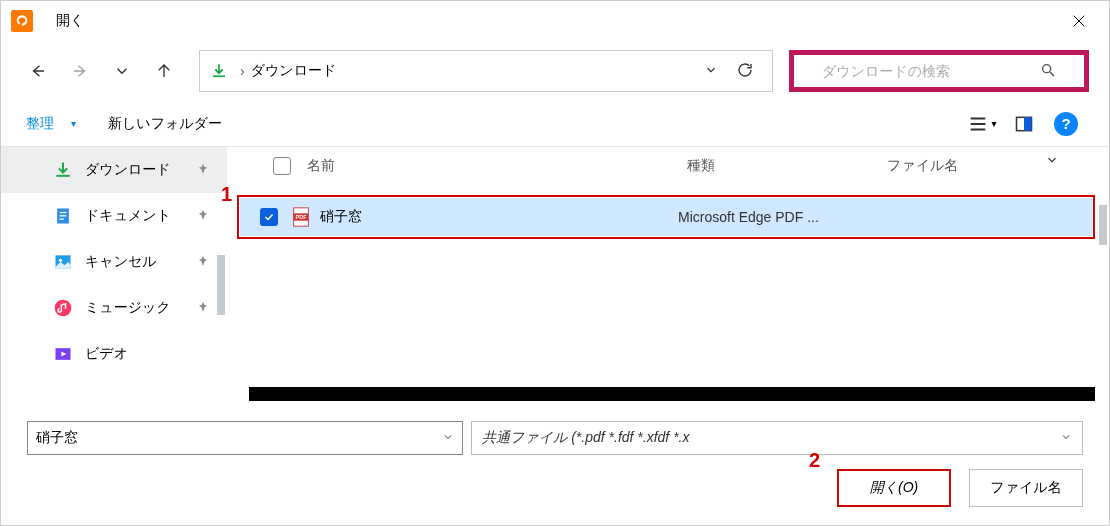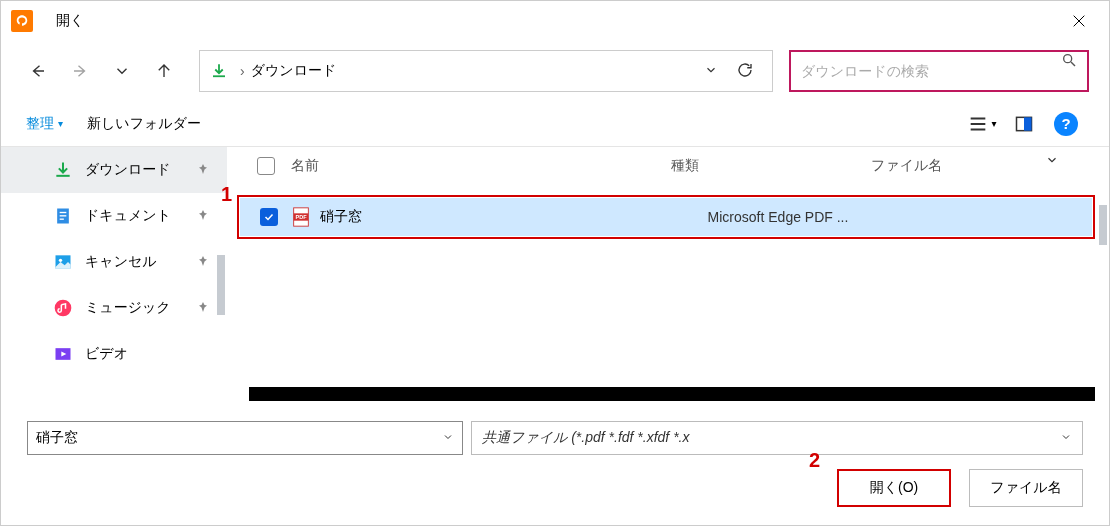--- a/index.html
+++ b/index.html
@@ -14,66 +14,66 @@
   .navbtn { width: 34px; height: 34px; display: flex; align-items: center; justify-content: center; cursor: default; color: #555; }
   .navbtn svg { width: 18px; height: 18px; stroke: #333; stroke-width: 1.8; fill: none; }
   .breadcrumb { flex: 1; height: 42px; border: 1px solid #ccc; display: flex; align-items: center; padding: 0 10px; margin-left: 10px; margin-right: 8px; }
   .breadcrumb .dlicon { color: #1ba94c; margin-right: 6px; display: flex; }
   .breadcrumb .dlicon svg { width: 18px; height: 18px; }
   .breadcrumb .sep { color: #666; margin: 0 6px; }
   .breadcrumb .path { flex: 1; }
   .breadcrumb .drop { width: 34px; text-align: center; color: #333; }
   .breadcrumb .refresh { width: 34px; text-align: center; cursor: pointer; }
   .breadcrumb .refresh svg { width: 18px; height: 18px; stroke: #333; stroke-width: 1.8; fill: none; }
-  .searchbox { width: 300px; height: 42px; border: 2px solid #be185d; display: flex; padding: 0 10px; }
+  .searchbox { width: 300px; height: 42px; border: 5px solid #be185d; display: flex; align-items: center; padding: 0 28px; }
   .searchbox input { flex: 1; border: none; outline: none; font-size: 14px; color: #333; }
   .searchbox input::placeholder { color: #aaa; }
   .searchbox .sicon svg { width: 16px; height: 16px; stroke: #555; stroke-width: 2; fill: none; }
   .toolbar { height: 46px; display: flex; align-items: center; padding: 0 25px; border-bottom: 1px solid #e5e5e5; }
-  .toolbar .org { color: #068bdc; cursor: pointer; display: flex; align-items: center; gap: 4px; justify-content: space-between; }
-  .toolbar .new { margin-left: 24px; cursor: pointer; }
+  .toolbar .org { color: #068bdc; cursor: pointer; display: flex; align-items: center; gap: 17px; justify-content: space-between; }
+  .toolbar .new { margin-left: 32px; cursor: pointer; }
   .toolbar .spacer { flex: 1; }
   .toolbar .rbtn { width: 36px; height: 36px; display: flex; align-items: center; justify-content: center; margin-left: 6px; cursor: pointer; }
   .toolbar .help { width: 24px; height: 24px; border-radius: 50%; background: #0a84ff; color: #fff; display: flex; align-items: center; justify-content: center; font-size: 15px; font-weight: bold; }
   .body { flex: 1; display: flex; min-height: 0; }
   .sidebar { width: 226px; overflow: hidden; position: relative; }
   .sidebar-item { height: 46px; display: flex; align-items: center; padding-left: 50px; cursor: pointer; position: relative; }
   .sidebar-item.active { background: #eceef0; }
   .sidebar-item .icon { width: 24px; height: 24px; margin-right: 10px; display: flex; align-items: center; justify-content: center; }
   .sidebar-item .pin { position: absolute; right: 18px; color: #888; }
   .sidebar-item .pin svg { width: 12px; height: 12px; fill: #888; }
   .sb-scroll { position: absolute; right: 2px; top: 108px; width: 8px; height: 60px; background: #c6cbd1; border-radius: 0; }
   .filearea { flex: 1; min-width: 0; display: flex; flex-direction: column; position: relative; }
-  .columns { height: 38px; display: flex; align-items: center; color: #555; padding-left: 30px; position: relative; }
+  .columns { height: 38px; display: flex; align-items: center; color: #555; padding-left: 46px; position: relative; }
   .columns .chk { width: 18px; height: 18px; border: 1.5px solid #888; border-radius: 3px; margin-right: 16px; }
   .columns .c-name { width: 380px; }
   .columns .c-type { width: 200px; }
   .columns .c-date { flex: 1; position: relative; }
   .columns .sort { position: absolute; right: 50px; top: -4px; color: #333; }
   .filelist { flex: 1; position: relative; }
   .annot { position: absolute; color: #d20000; font-weight: 800; font-size: 20px; z-index: 5; }
   .row { position: absolute; left: 10px; right: 14px; top: 10px; height: 44px; border: 2.5px solid #d20000; box-sizing: border-box; }
   .row-inner { position: absolute; left: 13px; right: 17px; top: 13px; height: 38px; background: #cfe8ff; display: flex; align-items: center; padding-left: 20px; }
   .row-inner .rchk { width: 18px; height: 18px; background: #0a5fdc; border-radius: 3px; display: flex; align-items: center; justify-content: center; margin-right: 12px; }
   .row-inner .rchk svg { width: 12px; height: 12px; stroke: #fff; stroke-width: 3; fill: none; }
   .row-inner .pdf { width: 22px; height: 22px; margin-right: 8px; position: relative; }
   .row-inner .name { width: 358px; }
-  .row-inner .type { width: 200px; color: #333; text-align: center; }
+  .row-inner .type { width: 200px; color: #333; }
   .h-scroll { position: absolute; left: 22px; right: 14px; bottom: 4px; height: 14px; background: #000; }
   .fa-scroll { position: absolute; right: 2px; top: 20px; width: 8px; height: 40px; background: #c6cbd1; }
   .footer { padding: 16px 26px 18px 26px; }
   .fn-row { display: flex; align-items: center; gap: 8px; }
   .fn-row .lbl { width: 264px; text-align: right; padding-right: 8px; }
   .fn-row .fn-input { width: 436px; height: 34px; border: 1px solid #888; display: flex; align-items: center; padding: 0 8px; }
   .fn-row .fn-input .val { flex: 1; }
   .fn-row .fn-input .drop svg, .fn-row .ft-input .drop svg { width: 12px; height: 12px; stroke: #333; stroke-width: 2; fill: none; }
   .fn-row .ft-input { flex: 1; height: 34px; border: 1px solid #bbb; display: flex; align-items: center; padding: 0 10px; color: #333; }
   .btn-row { display: flex; justify-content: flex-end; gap: 18px; margin-top: 14px; align-items: center; position: relative; }
   .dlg-btn { min-width: 114px; height: 38px; border: 1px solid #bcbcbc; background: #fff; display: flex; align-items: center; justify-content: center; cursor: pointer; }
-  .dlg-btn.open { border: 2.5px solid #d20000; }
+  .dlg-btn.open { border: 2.5px solid #d20000; font-style: italic; }
   .annot2 { position: absolute; left: -28px; top: -20px; color: #d20000; font-weight: 800; font-size: 20px; }
   .btn-wrap { position: relative; }
 </style>
 </head>
 <body>
 
 <div class="window">
 
   <div class="titlebar">
     <div class="app-icon">

